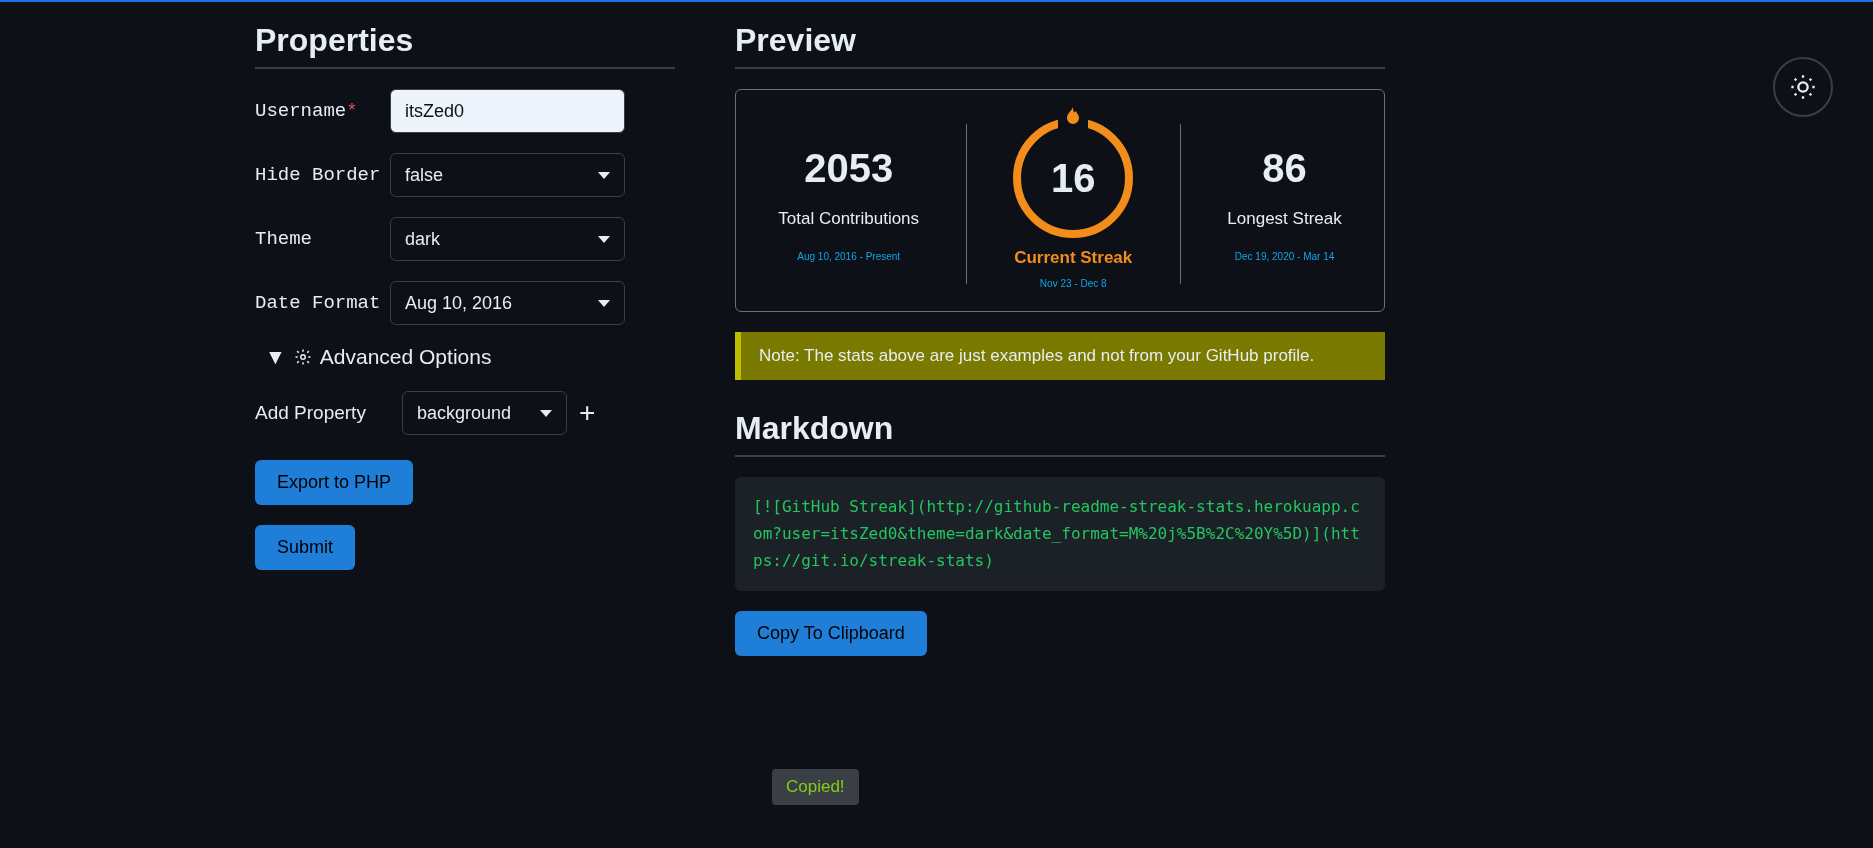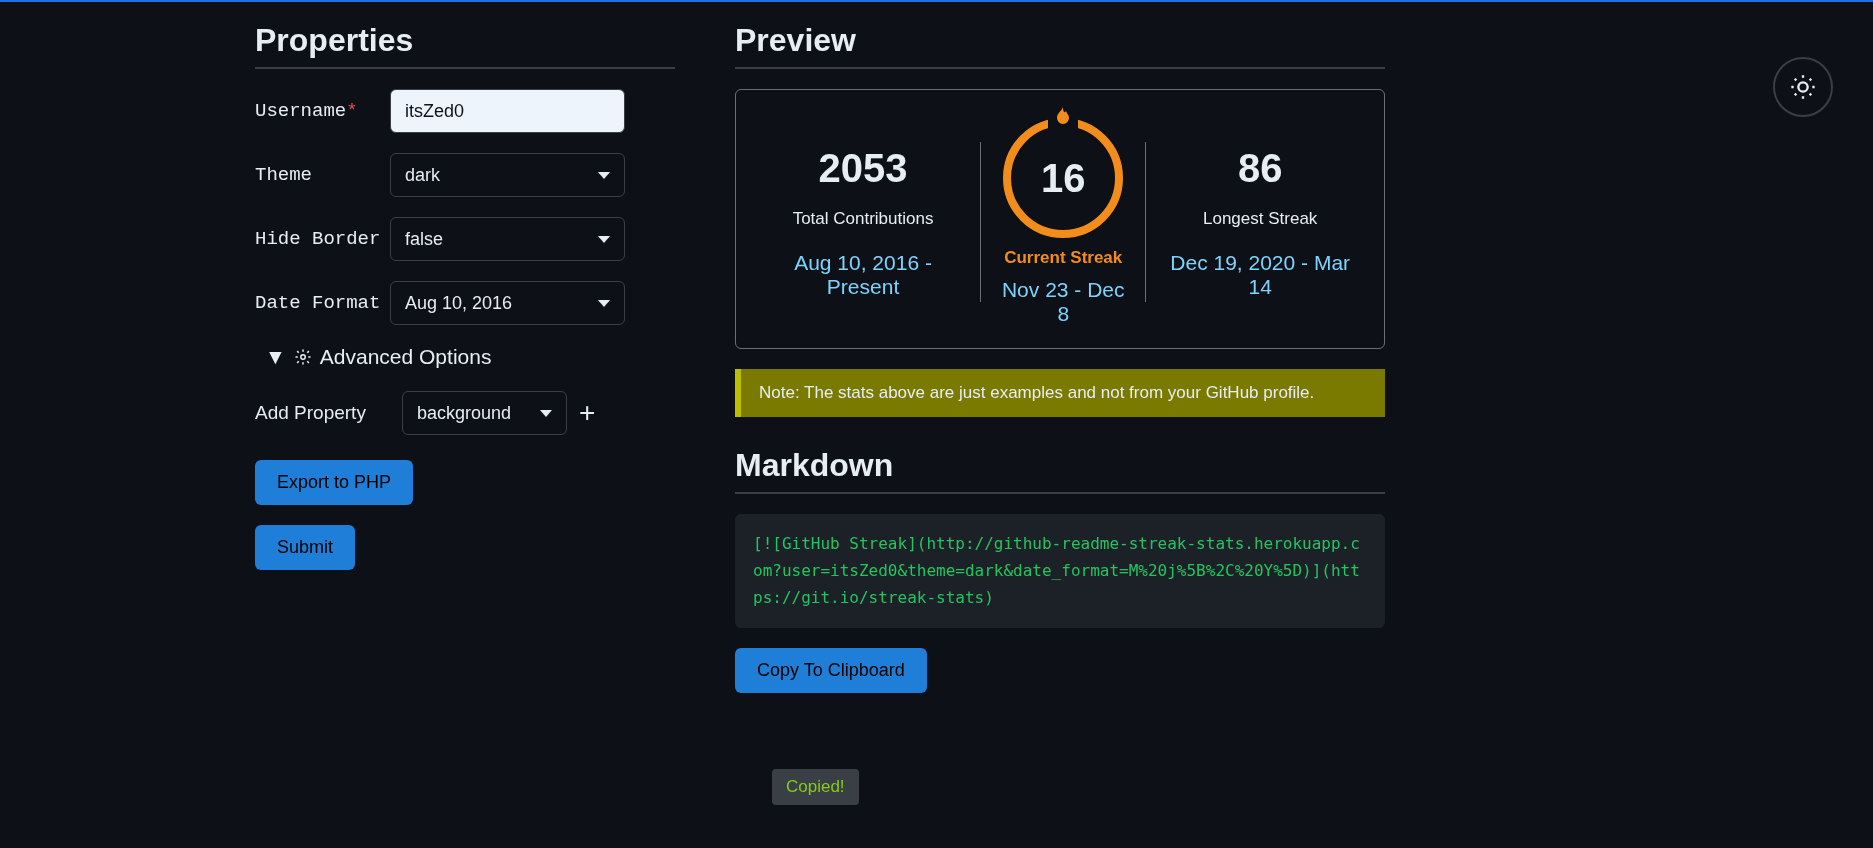--- a/index.html
+++ b/index.html
@@ -135,22 +135,22 @@
   font-size: 40px;
   font-weight: 700;
   margin-bottom: 18px;
 }
 .stat-label {
   font-size: 17px;
   font-weight: 500;
   margin-bottom: 22px;
 }
 .stat-sub {
-  font-size: 21px;
-  color: #7dd3fc;
+  font-size: 10px;
+  color: #0ea5e9;
 }
 .ring-wrap {
   position: relative;
   width: 120px;
   height: 120px;
   margin: 0 auto 10px auto;
 }
 .ring {
   width: 120px;
   height: 120px;
@@ -224,31 +224,31 @@
     <h2>Properties</h2>
 
     <div class="form-row">
       <div class="form-label">
         <span>Username</span><span class="req">*</span>
       </div>
       <input type="text" value="itsZed0" style="">
     </div>
 
     <div class="form-row">
+      <div class="form-label">Hide Border</div>
+      <div class="select">
+        <span>false</span>
+          <span class="caret"></span>
+      </div>
+    </div>
+
+    <div class="form-row">
       <div class="form-label">Theme</div>
       <div class="select">
         <span>dark</span>
-          <span class="caret"></span>
-      </div>
-    </div>
-
-    <div class="form-row">
-      <div class="form-label">Hide Border</div>
-      <div class="select">
-        <span>false</span>
           <span class="caret"></span>
       </div>
     </div>
 
     <div class="form-row">
       <div class="form-label">Date Format</div>
       <div class="select">
         <span>Aug 10, 2016</span>
           <span class="caret"></span>
       </div>

